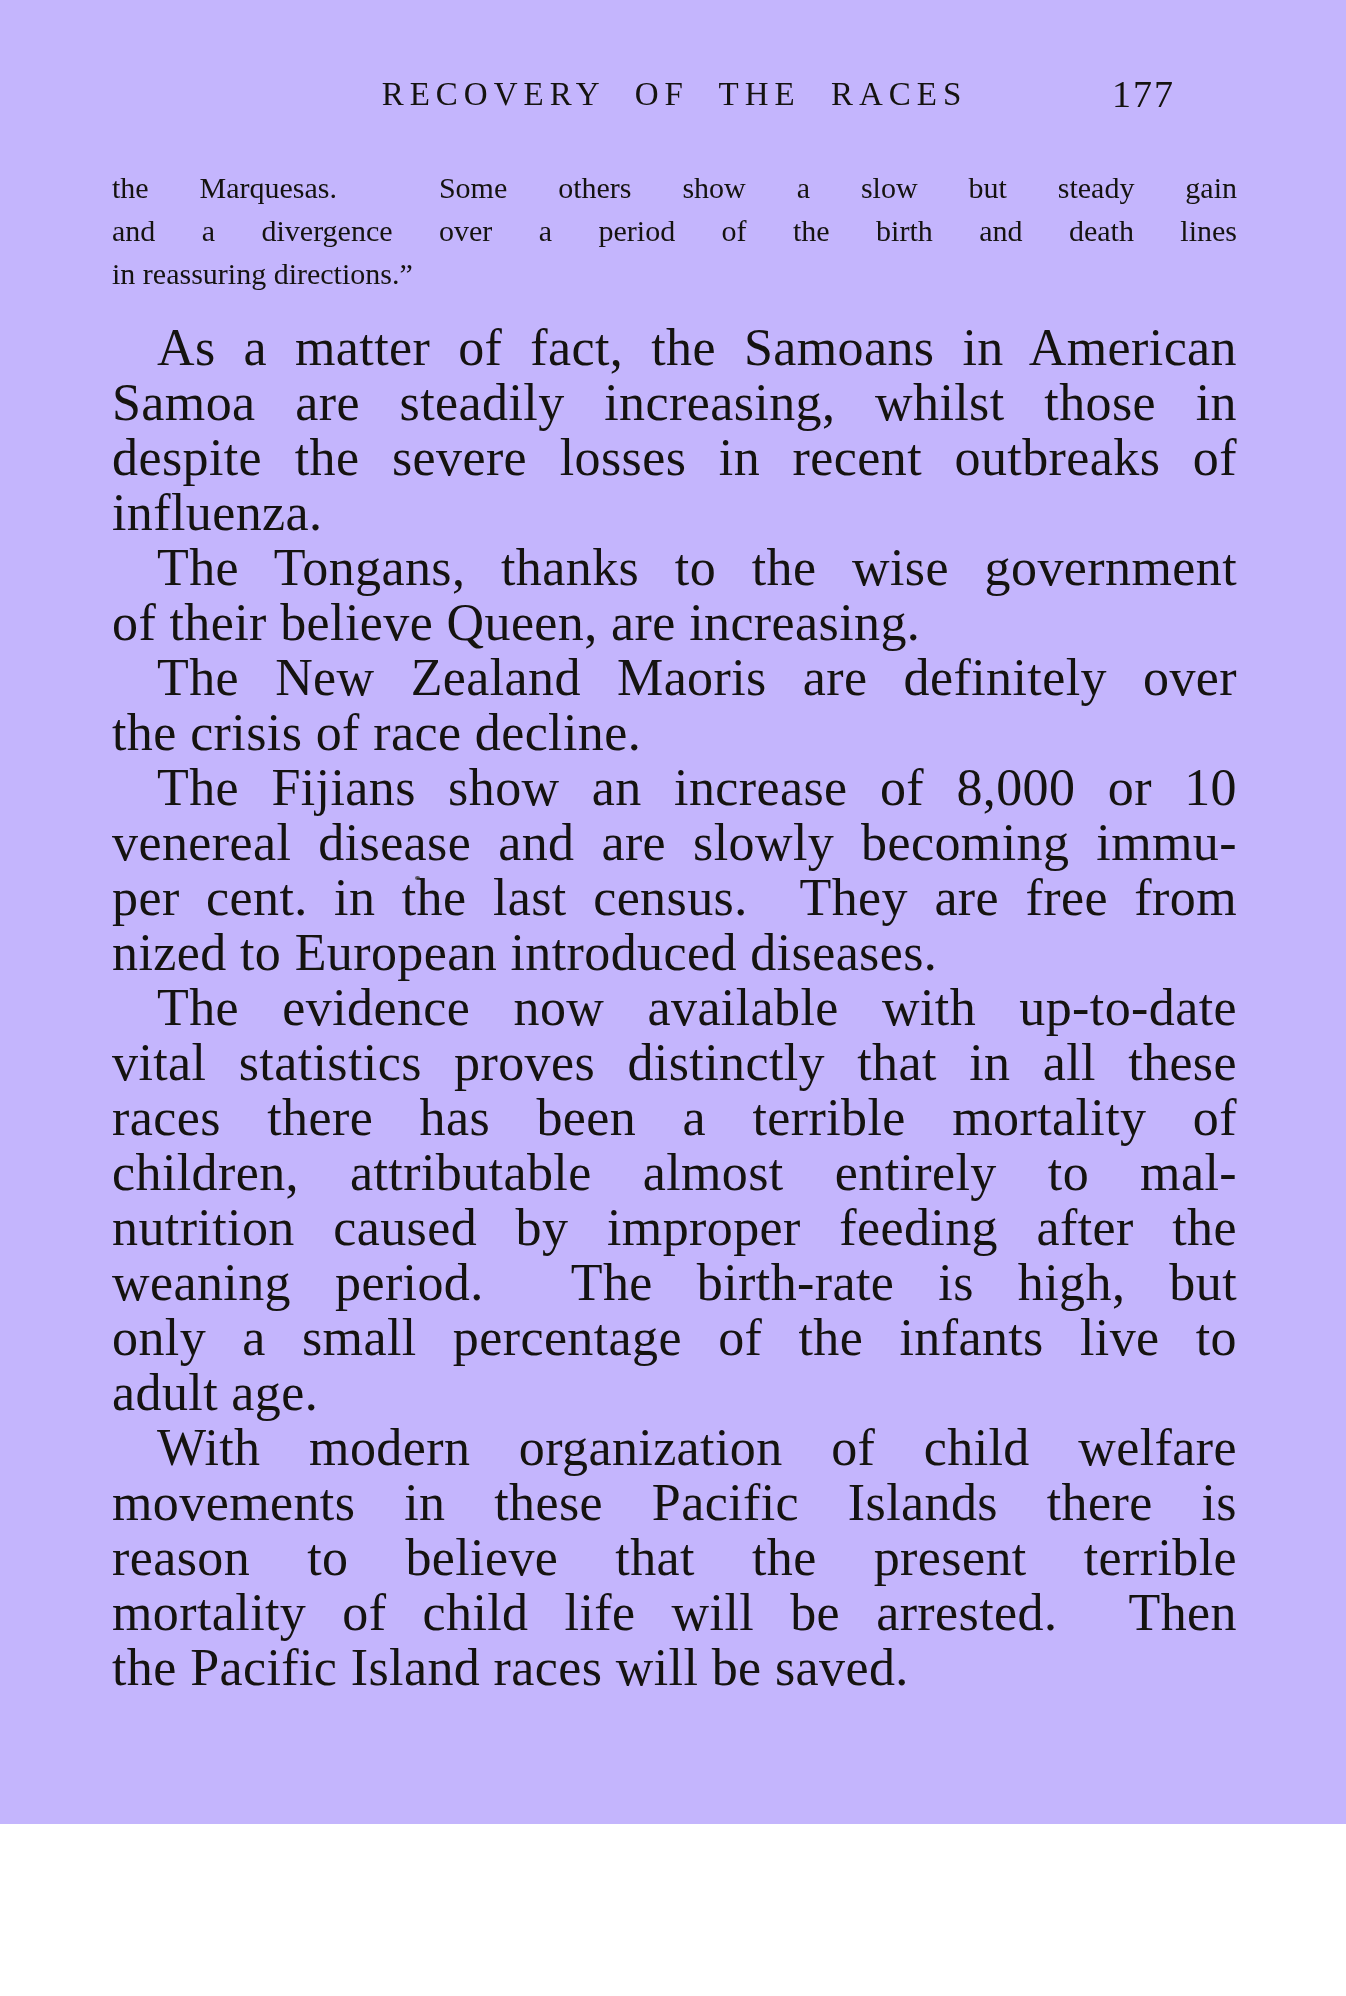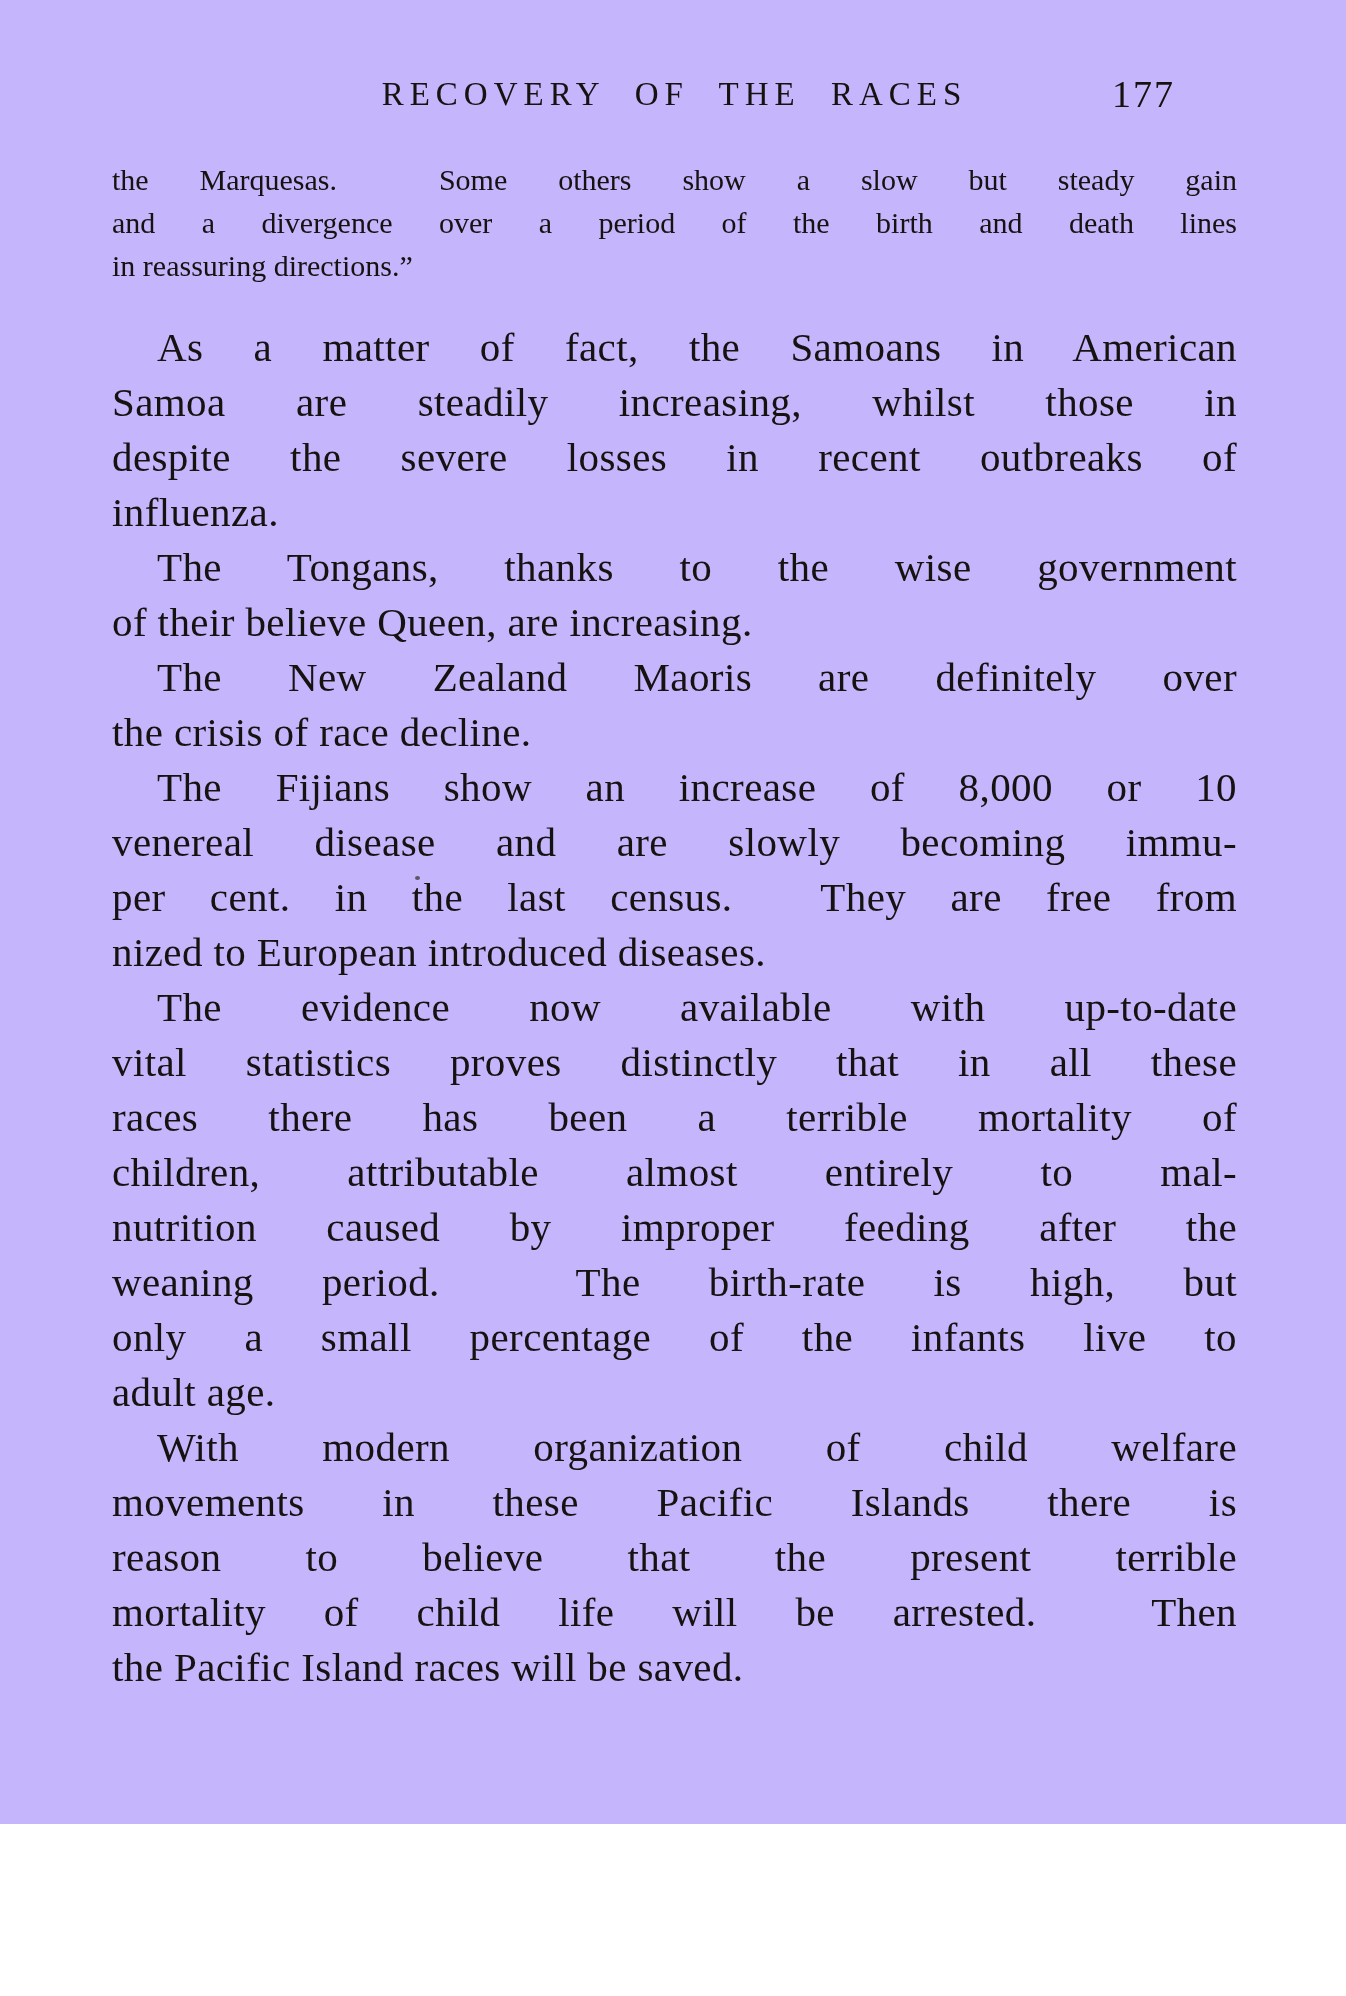--- a/index.html
+++ b/index.html
@@ -34,32 +34,32 @@
   .page-number {
     position: absolute;
     top: -2px;
     right: 62px;
     font-size: 38px;
     line-height: 44px;
     letter-spacing: 2px;
   }
   .quote {
     position: absolute;
-    top: 158px;
+    top: 166px;
     left: 112px;
     width: 1125px;
     font-size: 30px;
     line-height: 43px;
   }
   .bodytext {
     position: absolute;
     top: 320px;
     left: 112px;
     width: 1125px;
-    font-size: 41px;
+    font-size: 52px;
     line-height: 55px;
     letter-spacing: 0.4px;
   }
   .tline {
     text-align: justify;
     text-align-last: justify;
   }
   .tline.tl-last {
     text-align-last: left;
   }

